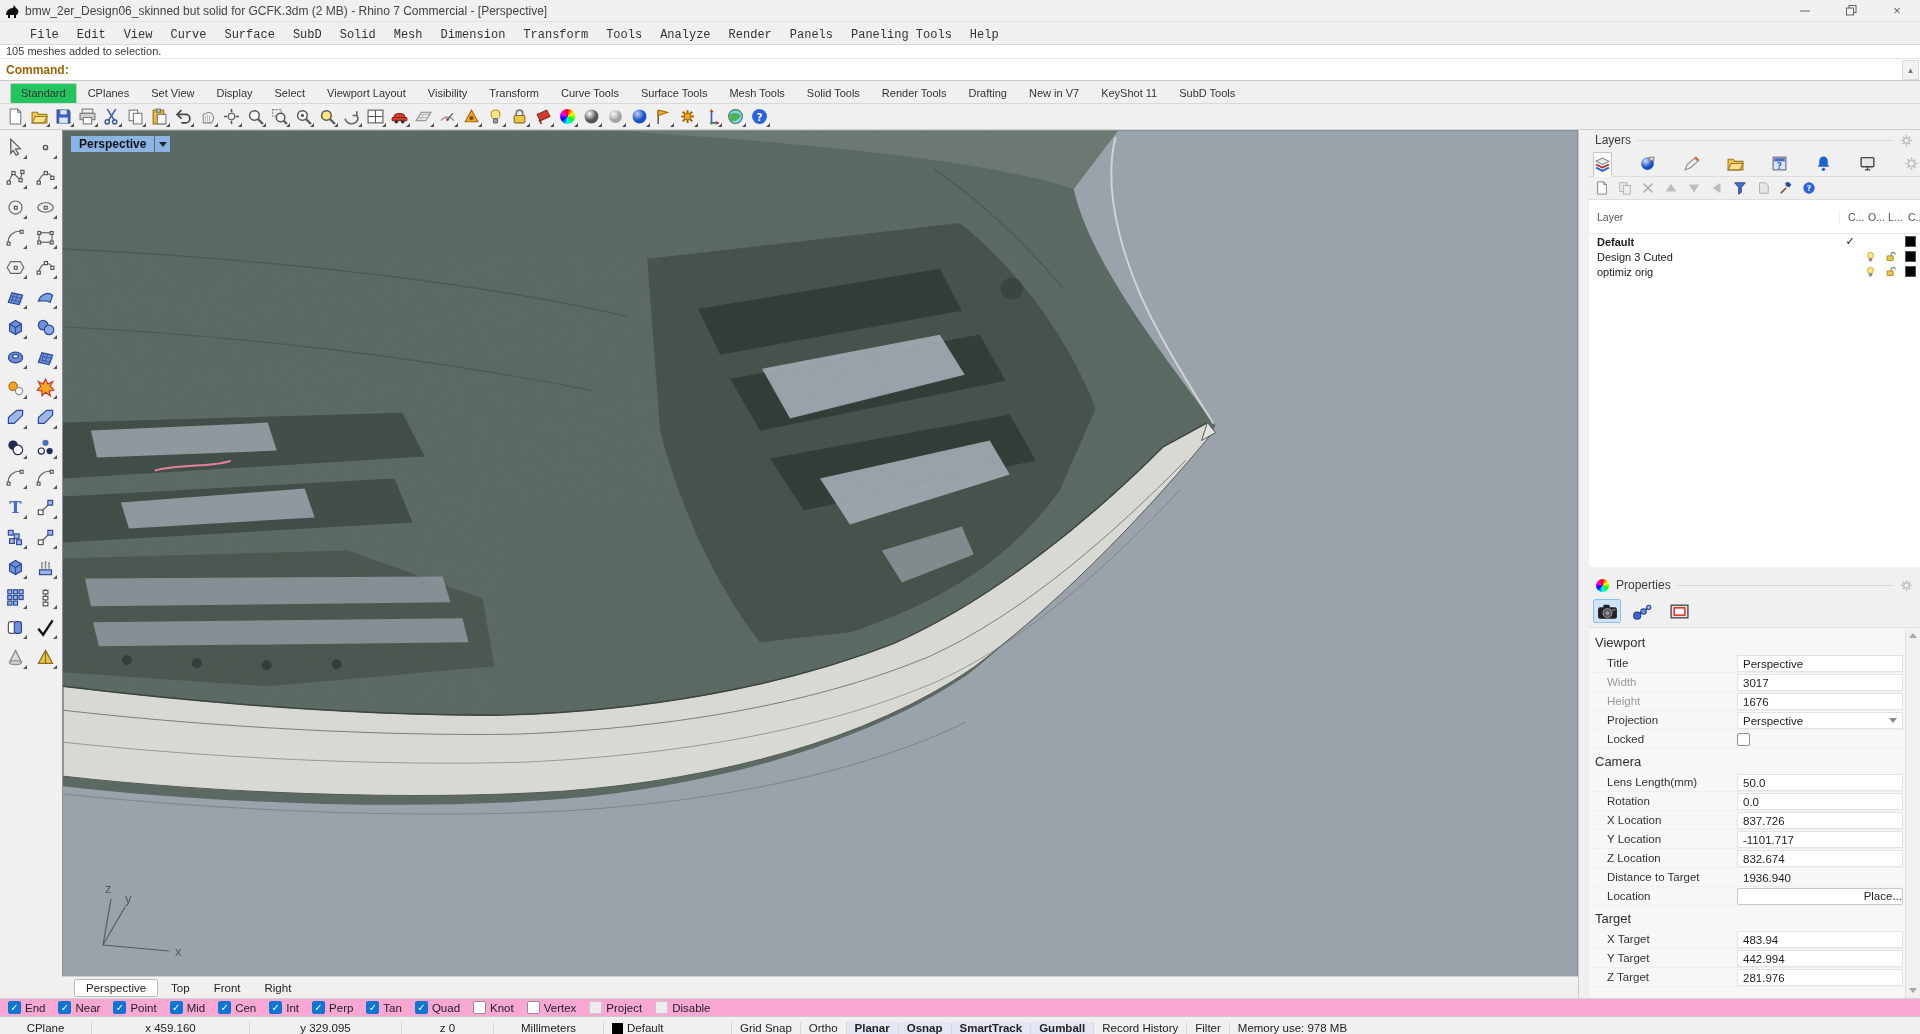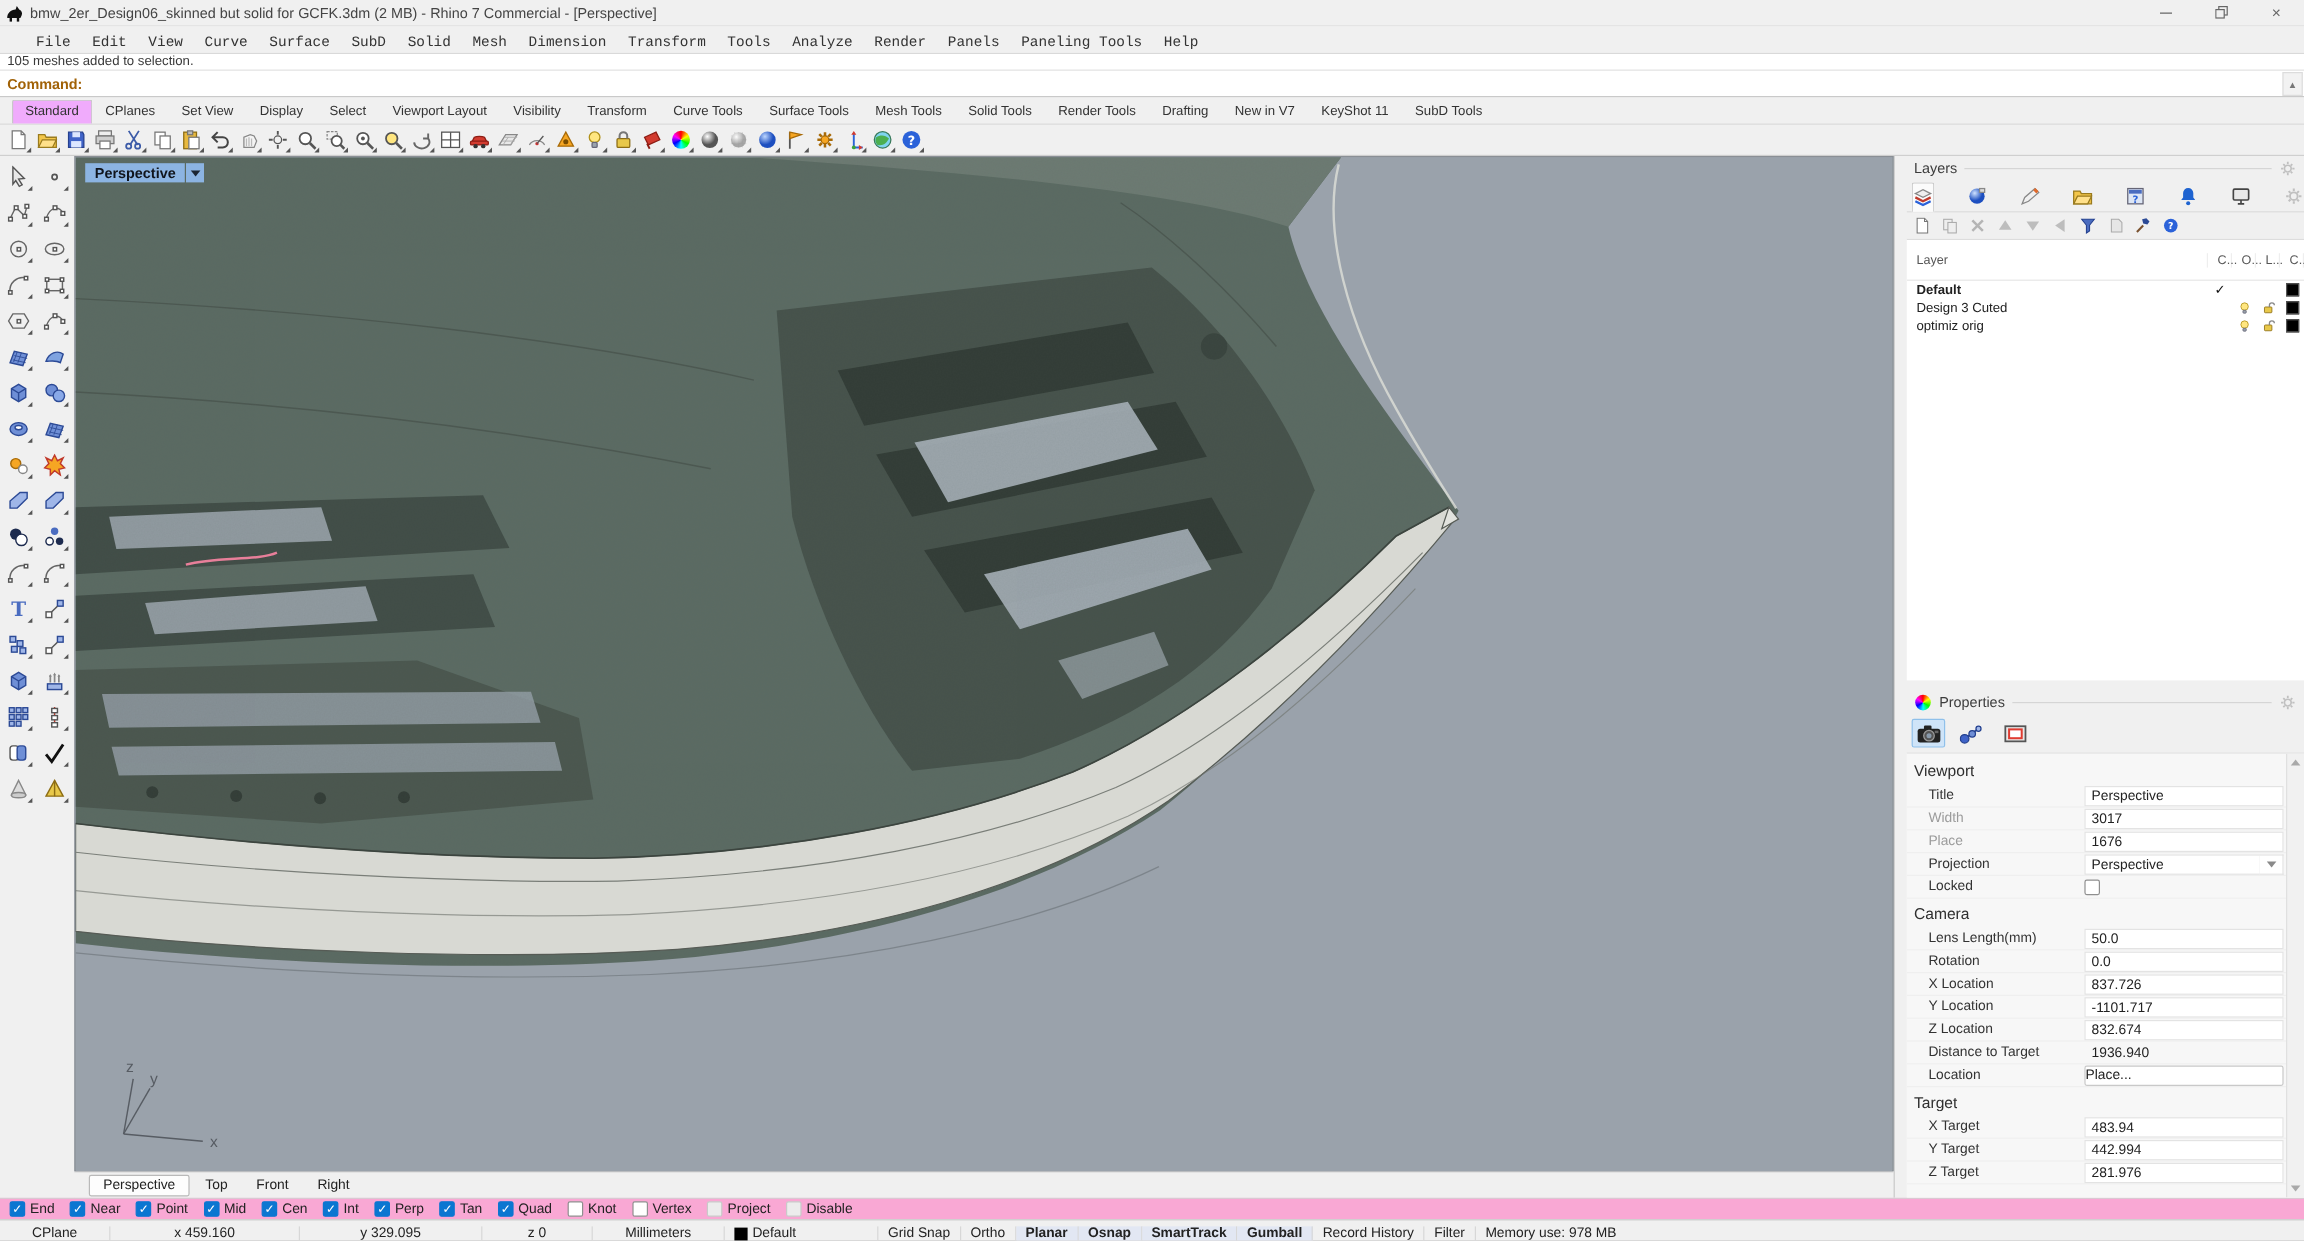--- a/index.html
+++ b/index.html
@@ -20,21 +20,21 @@
   .cmdhist{height:14px;background:#fff;border-top:1px solid #d9d9d9;padding:0 6px;font-size:11px;color:#3a3a3a;
            line-height:13px;overflow:hidden;}
   .cmdline{height:23px;background:#fff;border-top:1px solid #e4e4e4;border-bottom:1px solid #c9c9c9;
            display:flex;align-items:center;padding:0 6px;position:relative;}
   .cmdline .prompt{font-weight:bold;font-size:12px;color:#a16207;}
   .cmd-scroll{position:absolute;right:1px;top:1px;width:17px;height:20px;background:#f2f2f2;border:1px solid #dcdcdc;
               display:flex;align-items:center;justify-content:center;color:#777;font-size:8px;}
   
   .ttabs{height:23px;background:#f0f0f0;display:flex;align-items:flex-end;padding-left:10px;border-bottom:1px solid #d8d8d8;}
   .ttab{padding:3px 10px 4px;font-size:11px;color:#333;border:1px solid transparent;border-bottom:none;}
-  .ttab.active{background:#f0abfc;border-color:#c8c8c8;border-radius:2px 2px 0 0;}
+  .ttab.active{background:#22c55e;border-color:#c8c8c8;border-radius:2px 2px 0 0;}
   
   .mtoolbar{height:26px;background:#f0f0f0;display:flex;align-items:center;padding-left:4px;gap:1px;border-bottom:1px solid #cfcfcf;}
   .icon{position:relative;width:23px;height:23px;display:inline-flex;align-items:center;justify-content:center;}
   .icon svg{width:17px;height:17px;}
   .mtoolbar .icon::after,.lefttools .icon::after{content:"";position:absolute;right:1px;bottom:1px;
       border-left:4px solid transparent;border-bottom:4px solid #555;}
   
   .main{display:flex;height:868px;}
   .lefttools{width:62px;background:#f0f0f0;display:grid;grid-template-columns:28px 28px;justify-content:center;
              align-content:start;padding-top:4px;gap:4px 2px;}
@@ -88,21 +88,21 @@
   .propbody{position:relative;flex:1;background:#f7f7f7;border-top:1px solid #e2e2e2;overflow:hidden;padding-top:2px;}
   .prows{margin-right:15px;}
   .prow{display:flex;align-items:center;height:19px;border-bottom:1px solid #efefef;}
   .prow .plab{width:148px;padding-left:18px;color:#333;font-size:11.5px;white-space:nowrap;overflow:hidden;}
   .prow.dis .plab{color:#9b9b9b;}
   .prow .pval{flex:1;height:17px;line-height:16px;background:#fff;border:1px solid #e3e3e3;padding:0 5px;font-size:11.5px;color:#222;margin-right:2px;}
   .prow .pdd{display:none;width:20px;height:17px;background:#fff;border:1px solid #e3e3e3;border-left:none;margin-left:-3px;margin-right:2px;align-items:center;justify-content:center;}
   .prow .pdd i{border-left:4px solid transparent;border-right:4px solid transparent;border-top:5px solid #8a8a8a;}
   .prow.dropdown .pdd{display:flex;}
   .prow .pcb{display:none;width:13px;height:13px;background:#fff;border:1px solid #8f8f8f;border-radius:2px;}
-  .prow .pbtn{display:none;flex:1;height:17px;background:#fff;border:1px solid #c9c9c9;border-radius:2px;text-align:left;line-height:15px;font-size:11.5px;margin-right:2px;}
+  .prow .pbtn{display:none;flex:1;height:17px;background:#fff;border:1px solid #c9c9c9;border-radius:2px;text-align:right;line-height:15px;font-size:11.5px;margin-right:2px;}
   .prow.checkbox .pcb{display:block;}
   .prow.button .pbtn{display:block;}
   .prow.readonly .pval{background:transparent;border-color:transparent;}
   .prow.heading{height:24px;border-bottom:none;}
   .prow.heading .plab{padding-left:6px;width:auto;font-size:13px;color:#2f2f2f;}
   .pscroll{position:absolute;top:0;right:0;width:15px;height:100%;background:#f1f1f1;border-left:1px solid #e0e0e0;}
   .pscroll .chev{position:absolute;left:3px;width:0;height:0;border-left:4px solid transparent;border-right:4px solid transparent;}
   .pscroll .up{top:5px;border-bottom:5px solid #a9a9a9;}
   .pscroll .dn{bottom:5px;border-top:5px solid #a9a9a9;}
   
@@ -1010,21 +1010,21 @@
     <span class="plab">Title</span>
     <span class="pval">Perspective</span>
 
   </div>
             <div class="prow dis">
     <span class="plab">Width</span>
     <span class="pval">3017</span>
 
   </div>
             <div class="prow dis">
-    <span class="plab">Place</span>
+    <span class="plab">Height</span>
     <span class="pval">1676</span>
 
   </div>
             <div class="prow dropdown">
     <span class="plab">Projection</span>
     <span class="pval">Perspective</span>
     <span class="pdd">
                 <i></i>
               </span>
 

